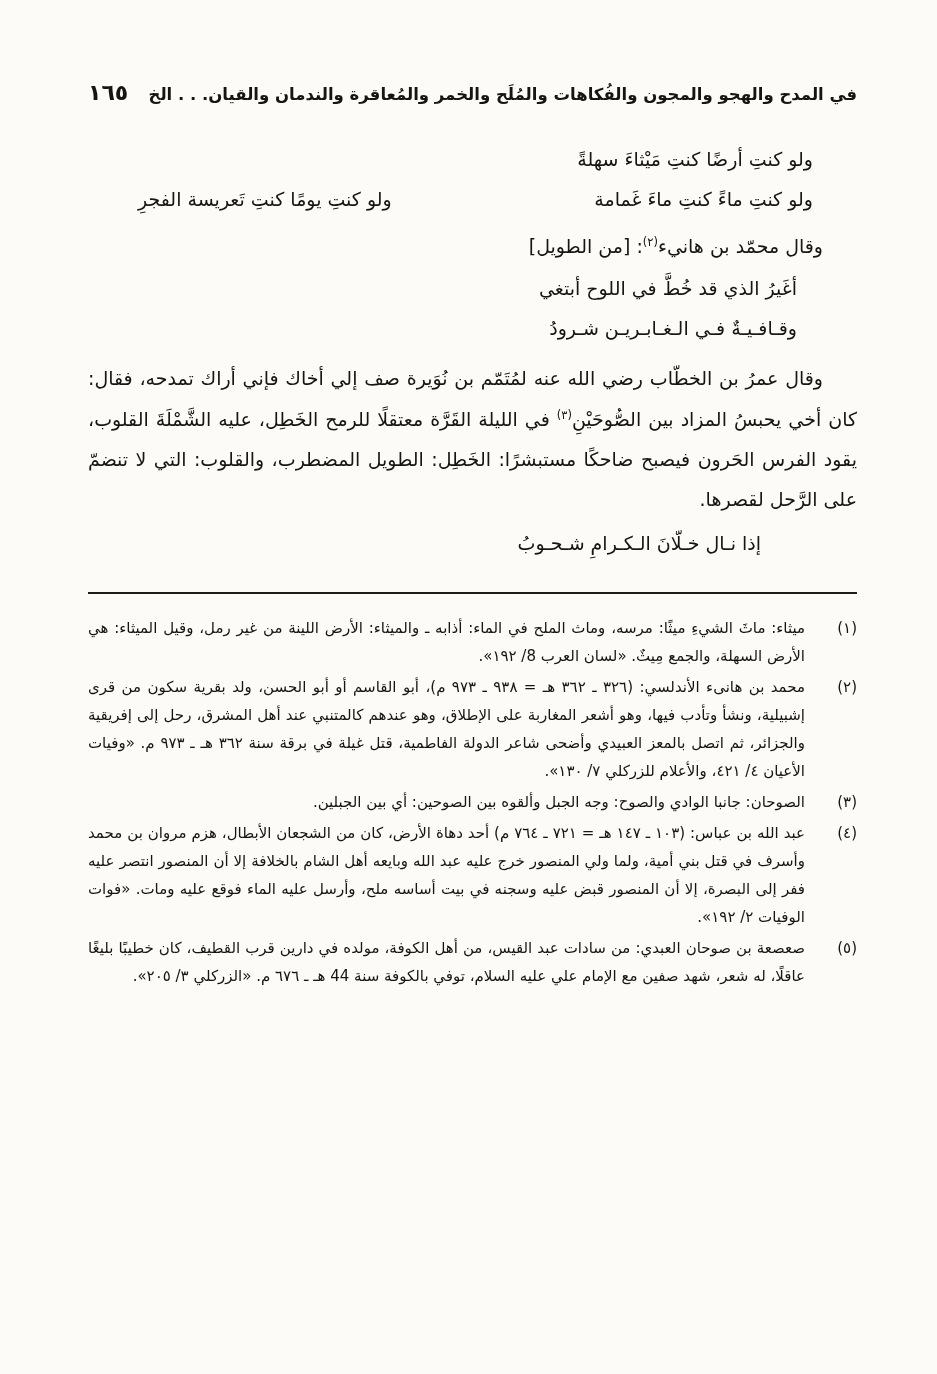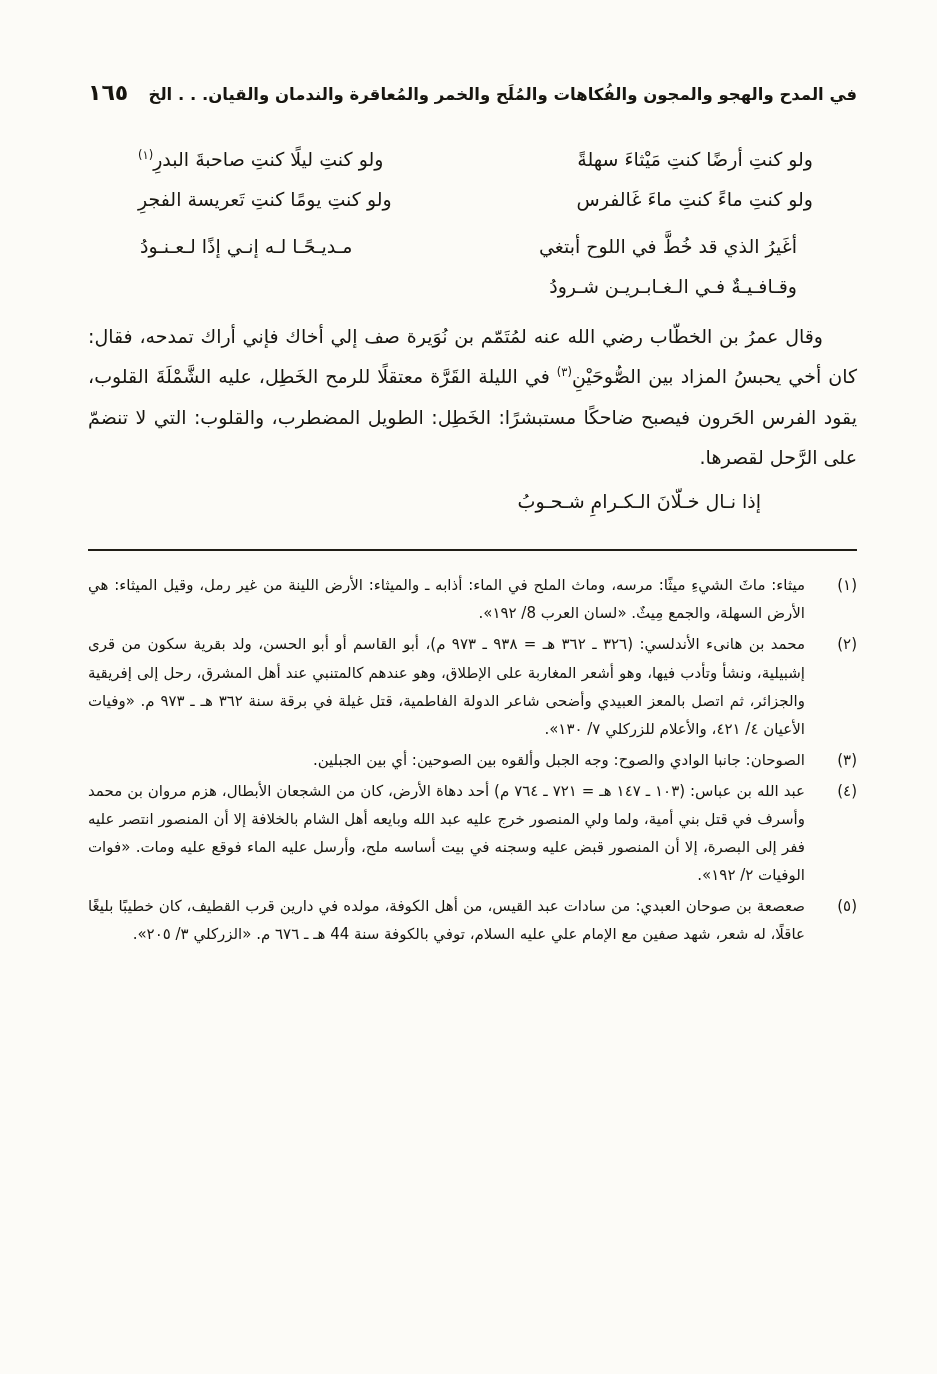--- a/index.html
+++ b/index.html
@@ -70,33 +70,32 @@
     <span class="running-title">في المدح والهجو والمجون والفُكاهات والمُلَح والخمر والمُعاقرة والندمان والقيان. . . الخ</span>
     <span class="page-number">١٦٥</span>
   </header>
 
   <main class="page-body">
 
 
     <div class="poem poem-1">
       <div class="verse">
         <span class="hem">ولو كنتِ أرضًا كنتِ مَيْثاءَ سهلةً</span>
-        <span class="hem"><span>ولو كنتِ ليلًا كنتِ صاحبةَ البدرِ</span><sup class="fnref">(١)</sup></span>
       </div>
       <div class="verse">
-        <span class="hem">ولو كنتِ ماءً كنتِ ماءَ غَالفرس</span>
+        <span class="hem">ولو كنتِ ماءً كنتِ ماءَ غَمامة</span>
         <span class="hem">ولو كنتِ يومًا كنتِ تَعريسة الفجرِ</span>
       </div>
     </div>
 
+    <p class="intro"><span>وقال محمّد بن هانيء</span><sup class="fnref">(٢)</sup><span>: [من الطويل]</span></p>
 
     <div class="poem poem-2">
       <div class="verse">
         <span class="hem">أغَيرُ الذي قد خُطَّ في اللوح أبتغي</span>
-        <span class="hem">مـديـحًـا لـه إنـي إذًا لـعـنـودُ</span>
       </div>
       <div class="verse">
         <span class="hem">وقـافـيـةٌ فـي الـغـابـريـن شـرودُ</span>
       </div>
     </div>
 
     <p class="para"><span>وقال عمرُ بن الخطّاب رضي الله عنه لمُتَمّم بن نُوَيرة صف إلي أخاك فإني أراك تمدحه، فقال: كان أخي يحبسُ المزاد بين الصُّوحَيْنِ</span><sup class="fnref">(٣)</sup><span> في الليلة القَرَّة معتقلًا للرمح الخَطِل، عليه الشَّمْلَةَ القلوب، يقود الفرس الحَرون فيصبح ضاحكًا مستبشرًا: الخَطِل: الطويل المضطرب، والقلوب: التي لا تنضمّ على الرَّحل لقصرها.</span></p>
 
 
     <div class="poem poem-3">

